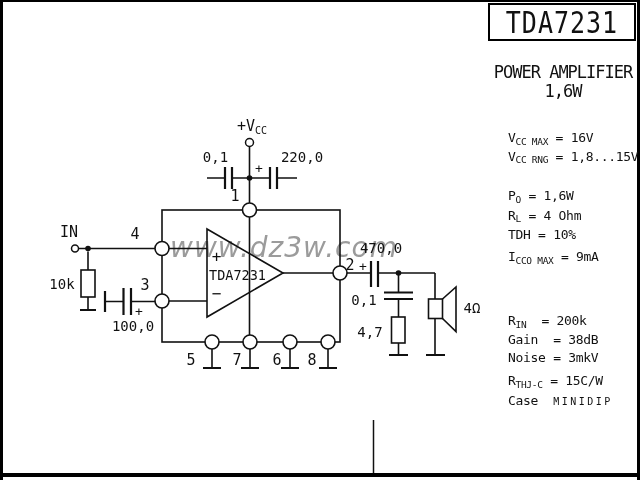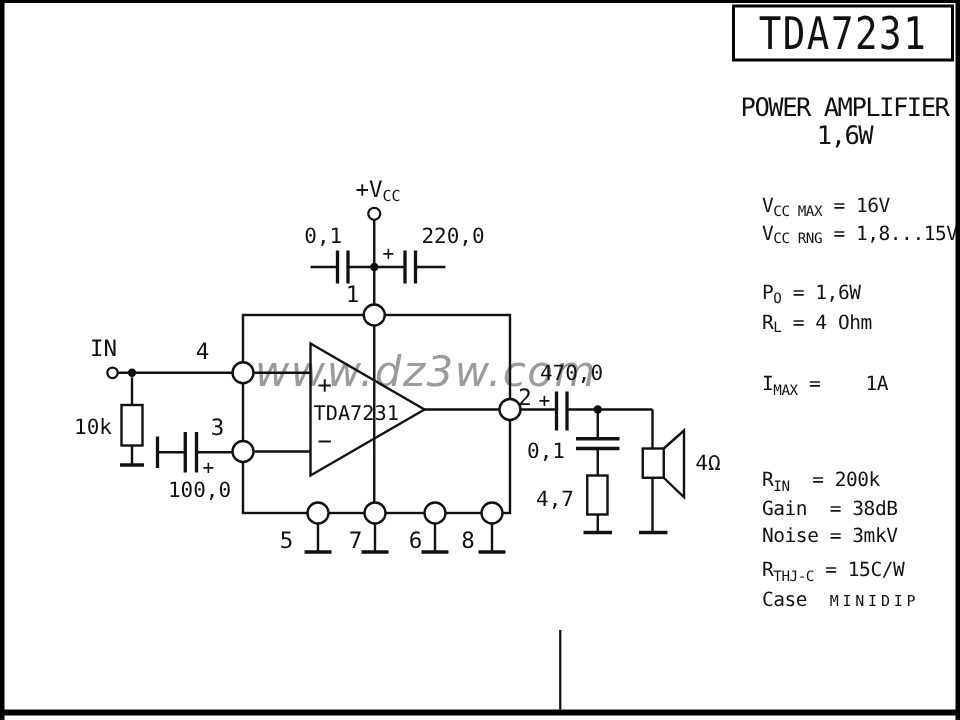--- a/index.html
+++ b/index.html
@@ -66,23 +66,24 @@
 <div class="subtitle" id="subtitle1">POWER AMPLIFIER</div>
 <div class="subtitle" id="subtitle2">1,6W</div>
 
 <div class="spec-group" id="spec-g0">
     <div class="spec-line"><span class="seg-n">V</span><span class="seg-s">CC MAX</span><span class="seg-n"> = 16V</span></div>
     <div class="spec-line"><span class="seg-n">V</span><span class="seg-s">CC RNG</span><span class="seg-n"> = 1,8...15V</span></div>
   </div>
 <div class="spec-group" id="spec-g1">
     <div class="spec-line"><span class="seg-n">P</span><span class="seg-s">O</span><span class="seg-n"> = 1,6W</span></div>
     <div class="spec-line"><span class="seg-n">R</span><span class="seg-s">L</span><span class="seg-n"> = 4 Ohm</span></div>
+    <div class="spec-line"><span class="seg-n">TDH = 10%</span></div>
   </div>
 <div class="spec-group" id="spec-g2">
-    <div class="spec-line"><span class="seg-n">I</span><span class="seg-s">MAX</span><span class="seg-n"> =    1A</span></div>
+    <div class="spec-line"><span class="seg-n">I</span><span class="seg-s">CCO MAX</span><span class="seg-n"> = 9mA</span></div>
   </div>
 <div class="spec-group" id="spec-g3">
     <div class="spec-line"><span class="seg-n">R</span><span class="seg-s">IN</span><span class="seg-n">  = 200k</span></div>
     <div class="spec-line"><span class="seg-n">Gain  = 38dB</span></div>
     <div class="spec-line"><span class="seg-n">Noise = 3mkV</span></div>
   </div>
 <div class="spec-group" id="spec-g4">
     <div class="spec-line"><span class="seg-n">R</span><span class="seg-s">THJ-C</span><span class="seg-n"> = 15C/W</span></div>
     <div class="spec-line"><span class="seg-n">Case  </span><span class="seg-w">MINIDIP</span></div>
   </div>

